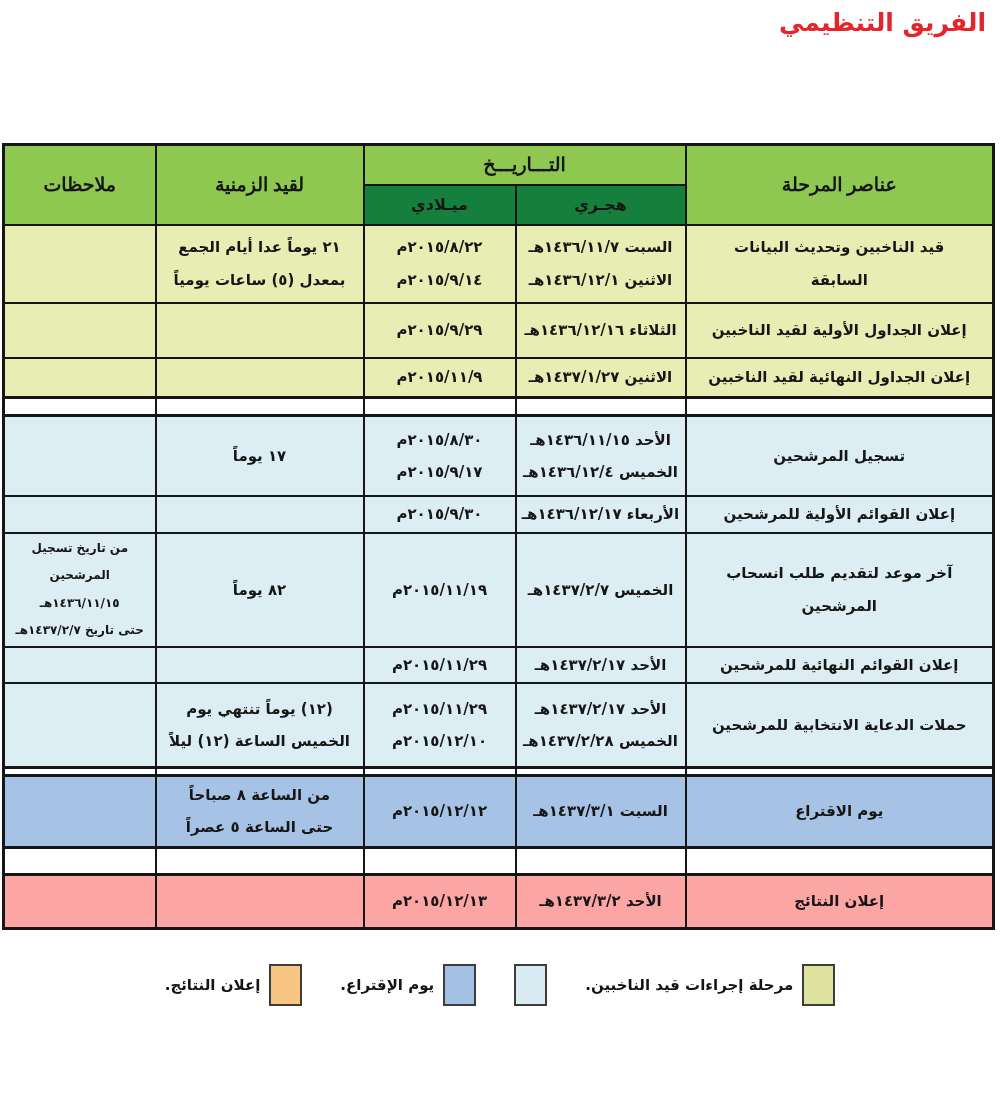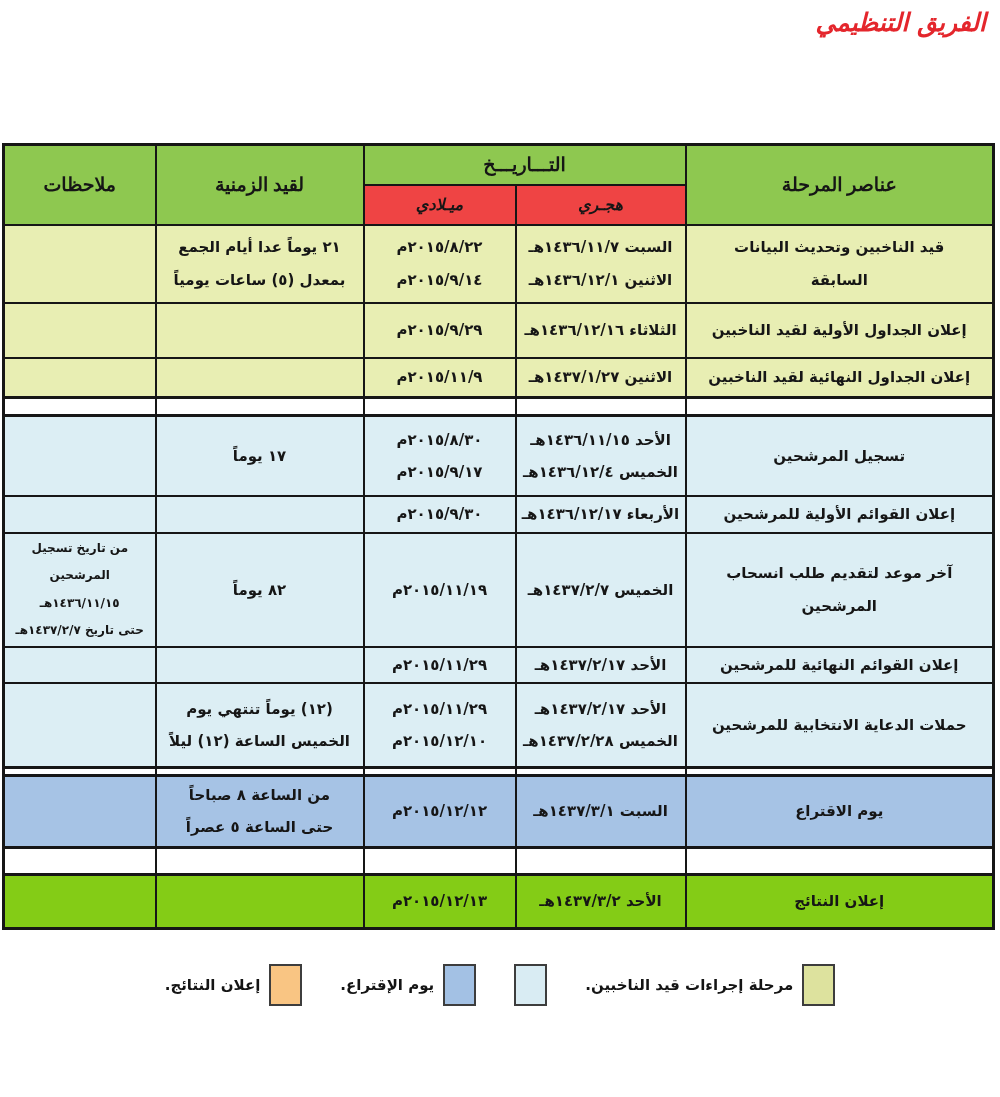--- a/index.html
+++ b/index.html
@@ -2,43 +2,43 @@
 <html lang="ar"><head>
 <meta charset="utf-8">
 <style>
   html,body { margin:0; padding:0; background:#ffffff; }
   .page {
     position:relative; width:1000px; height:1097px; background:#ffffff;
     font-family:"DejaVu Sans", sans-serif; direction:rtl; overflow:hidden;
   }
   .team {
     position:absolute; top:8px; right:14px;
-    font-size:25px; font-weight:bold; color:#e4262c; letter-spacing:0;font-style:italic;
+    font-size:25px; font-weight:bold; color:#e4262c; letter-spacing:0;
   }
   .main-title {
     position:absolute; top:82px; right:0; left:0; text-align:center;
     font-size:20px; font-weight:bold; color:#2b65a9;
   }
   table.sched {
     position:absolute; top:143px; right:5px; width:990px;
     border-collapse:collapse; border:3px solid #161616; table-layout:fixed;
   }
   .sched th, .sched td {
     border:2px solid #161616; text-align:center; vertical-align:middle;
     font-weight:bold; color:#161616; padding:1px 4px; overflow:hidden;
   }
   th.hg { background:#8ec850; font-size:19px;font-family:Liberation Serif, serif; }
-  th.hp { background:#ef4444; font-size:16px;font-style:italic; }
+  th.hp { background:#15803d; font-size:16px; }
   .hrow1 { height:40px; } .hrow2 { height:40px; }
   .sched td { font-size:15px; line-height:2.15; }
   td.notes { font-size:12px; line-height:2.3; }
   .sec-g td { background:#e8eeb3; }
   .sec-b td { background:#dceef4; }
   .sec-vote td { background:#a6c3e5; }
-  .sec-res td { background:#84cc16; }
+  .sec-res td { background:#fca5a5; }
   tr.sep td { background:#ffffff; border-top:3px solid #161616; border-bottom:3px solid #161616; }
   .rh78{height:78px} .rh55{height:55px} .rh40{height:40px} .rh80{height:80px}
   .rh37{height:37px} .rh84{height:84px} .rh35{height:35px} .rh72{height:72px}
   .rh54{height:54px} .sh20{height:18px} .sh9{height:8px} .sh29{height:27px}
   .ltr { direction:ltr; unicode-bidi:isolate; }
   .legend {
     position:absolute; top:964px; right:0; left:0;
     display:flex; justify-content:center; align-items:center; gap:38px; direction:rtl;
   }
   .legend-item { display:flex; align-items:center; gap:9px; }

